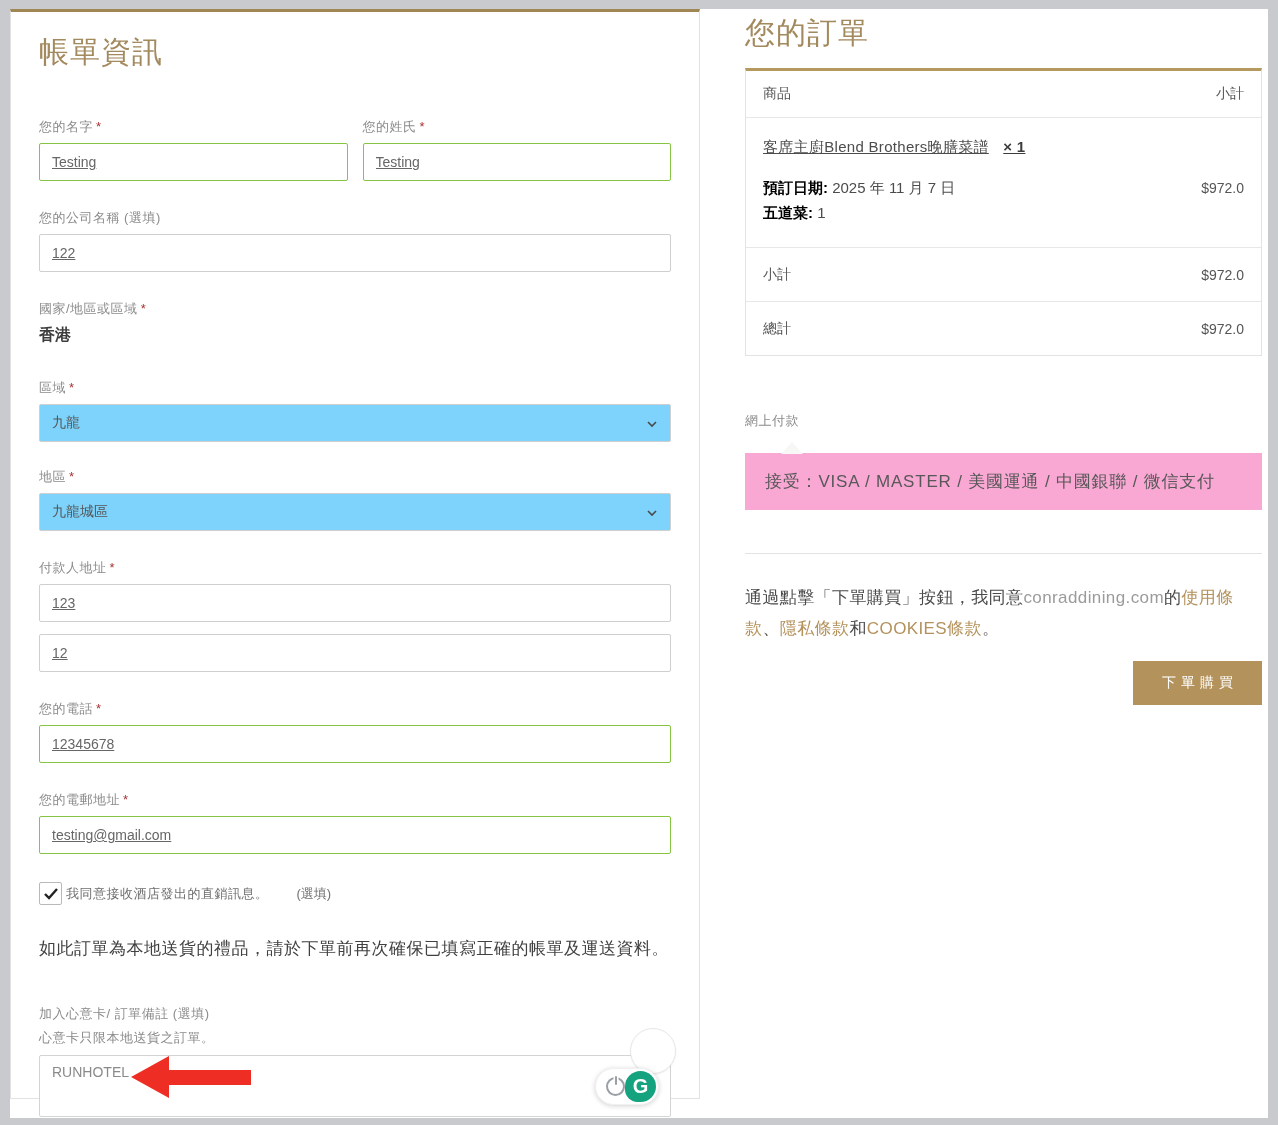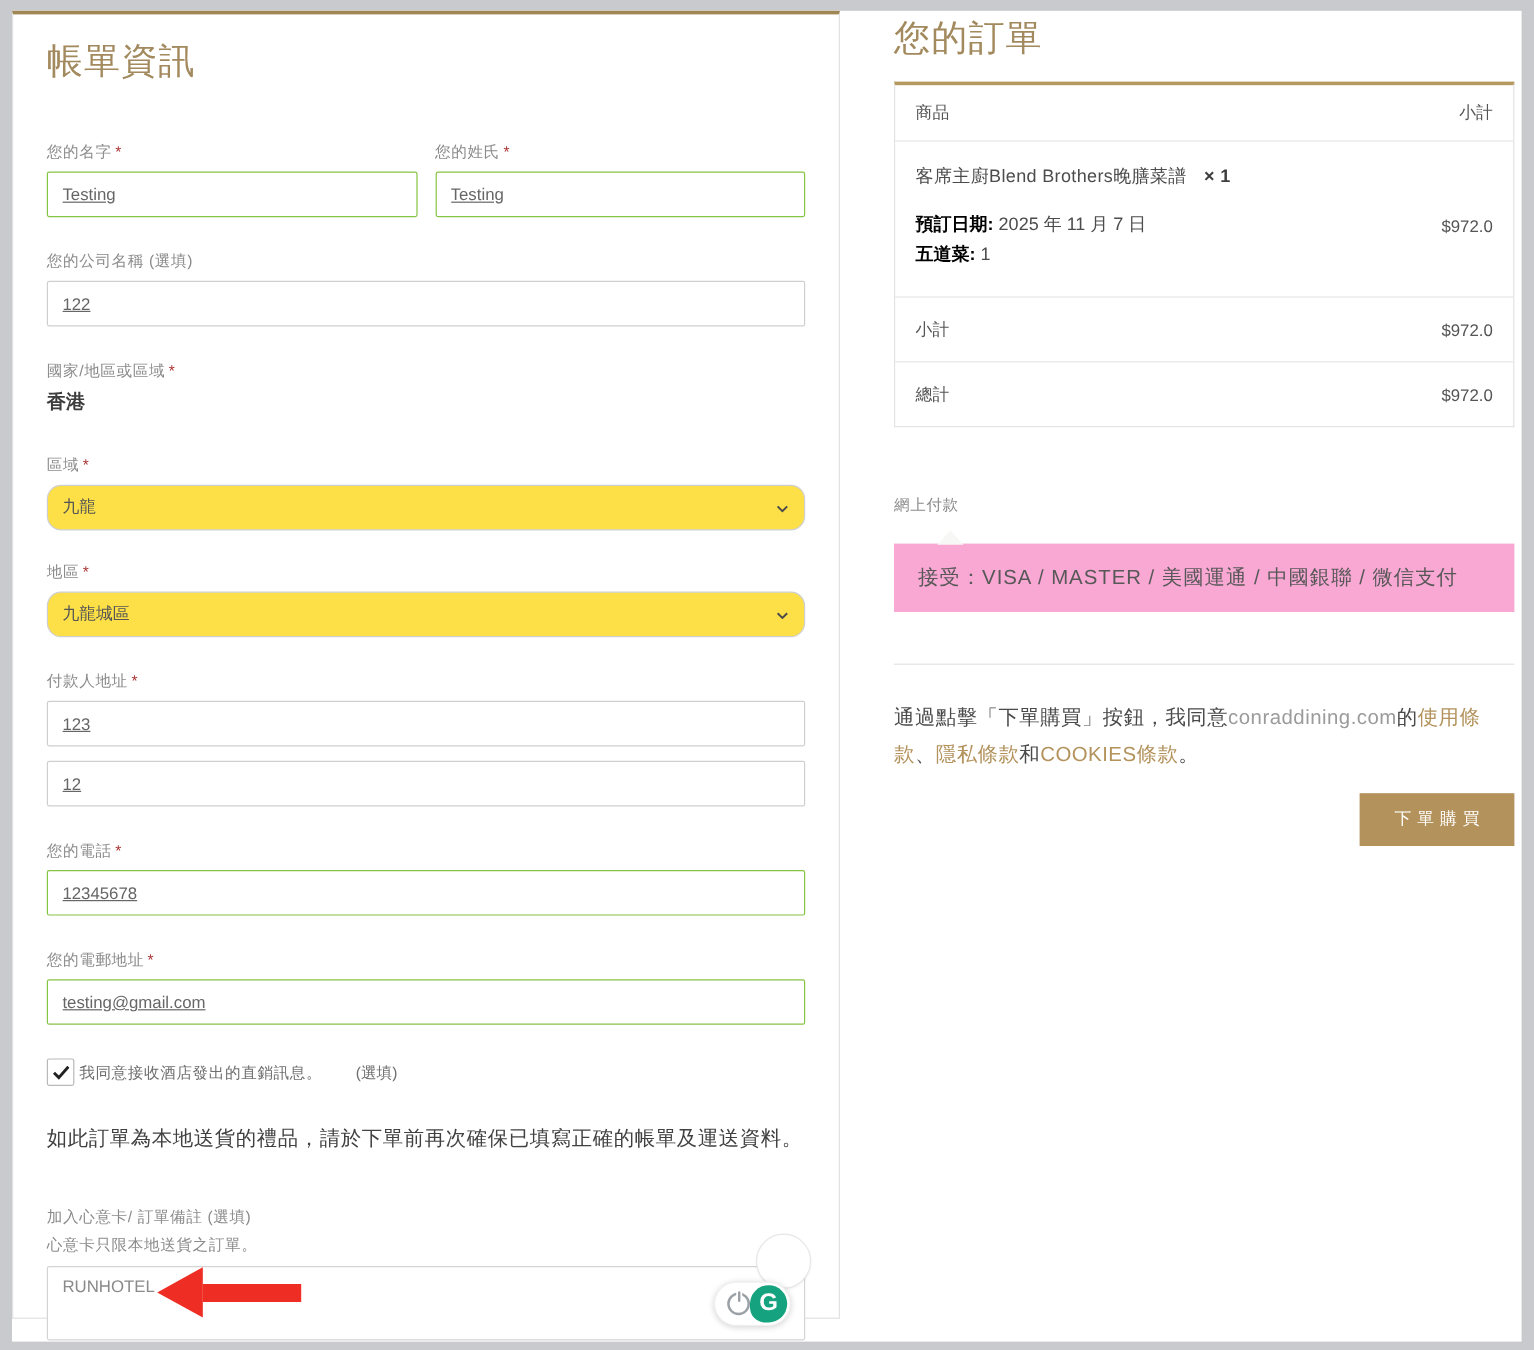--- a/index.html
+++ b/index.html
@@ -46,24 +46,24 @@
     font-family:"Liberation Sans",sans-serif;
     background:#fff;outline:none;display:block;text-decoration:underline;
   }
   .tinput.valid{border-color:#86c443;}
   .name-row{display:flex;gap:15px;}
   .name-row .field{flex:1;}
   .country-value{font-size:16px;font-weight:bold;color:#3d3d3d;margin-top:6px;}
   .country-field{margin-bottom:33px;}
   .selectbox{
     position:relative;height:38px;box-sizing:border-box;
-    border:1px solid #cfcfcf;border-radius:12px;
+    border:1px solid #cfcfcf;border-radius:2px;
     display:flex;align-items:center;
     padding:0 30px 0 12px;font-size:14px;color:#555;
-    background:#fde047;cursor:pointer;
+    background:#7dd3fc;cursor:pointer;
   }
   .selectbox .chev{position:absolute;right:12px;top:13px;}
   .region-field{margin-bottom:26px;}
   .addr2{margin-top:12px;}
   .checkbox-row{display:flex;align-items:center;margin:0 0 32px 0;}
   .checkbox{
     width:23px;height:23px;box-sizing:border-box;
     border:1px solid #b9b9b9;border-radius:2px;background:#fff;
     display:flex;align-items:center;justify-content:center;
     cursor:pointer;flex:none;
@@ -143,21 +143,21 @@
   .ot-header{
     display:flex;justify-content:space-between;align-items:center;
     height:46px;padding:0 17px;border-bottom:1px solid #e7e7e7;
     font-size:14px;color:#555;
   }
   .ot-item{
     position:relative;
     padding:20px 17px 22px 17px;
     border-bottom:1px solid #e7e7e7;
   }
-  .ot-item-name{font-size:15px;color:#4c4c4c;letter-spacing:.3px;}
+  .ot-item-name{font-size:15px;color:#4c4c4c;letter-spacing:.3px;text-decoration:underline;}
   .ot-item-qty{font-weight:bold;color:#3d3d3d;margin-left:10px;}
   .ot-meta{font-size:15px;color:#4c4c4c;margin-top:18px;line-height:25px;}
   .ot-meta .b{font-weight:bold;color:#000000;}
   .ot-item-price{position:absolute;right:17px;top:62px;font-size:14px;color:#555;}
   .ot-row{
     display:flex;justify-content:space-between;align-items:center;
     height:53px;padding:0 17px;font-size:14px;color:#555;
   }
   .ot-row.subtotal{border-bottom:1px solid #e7e7e7;}
   .payment-label{

